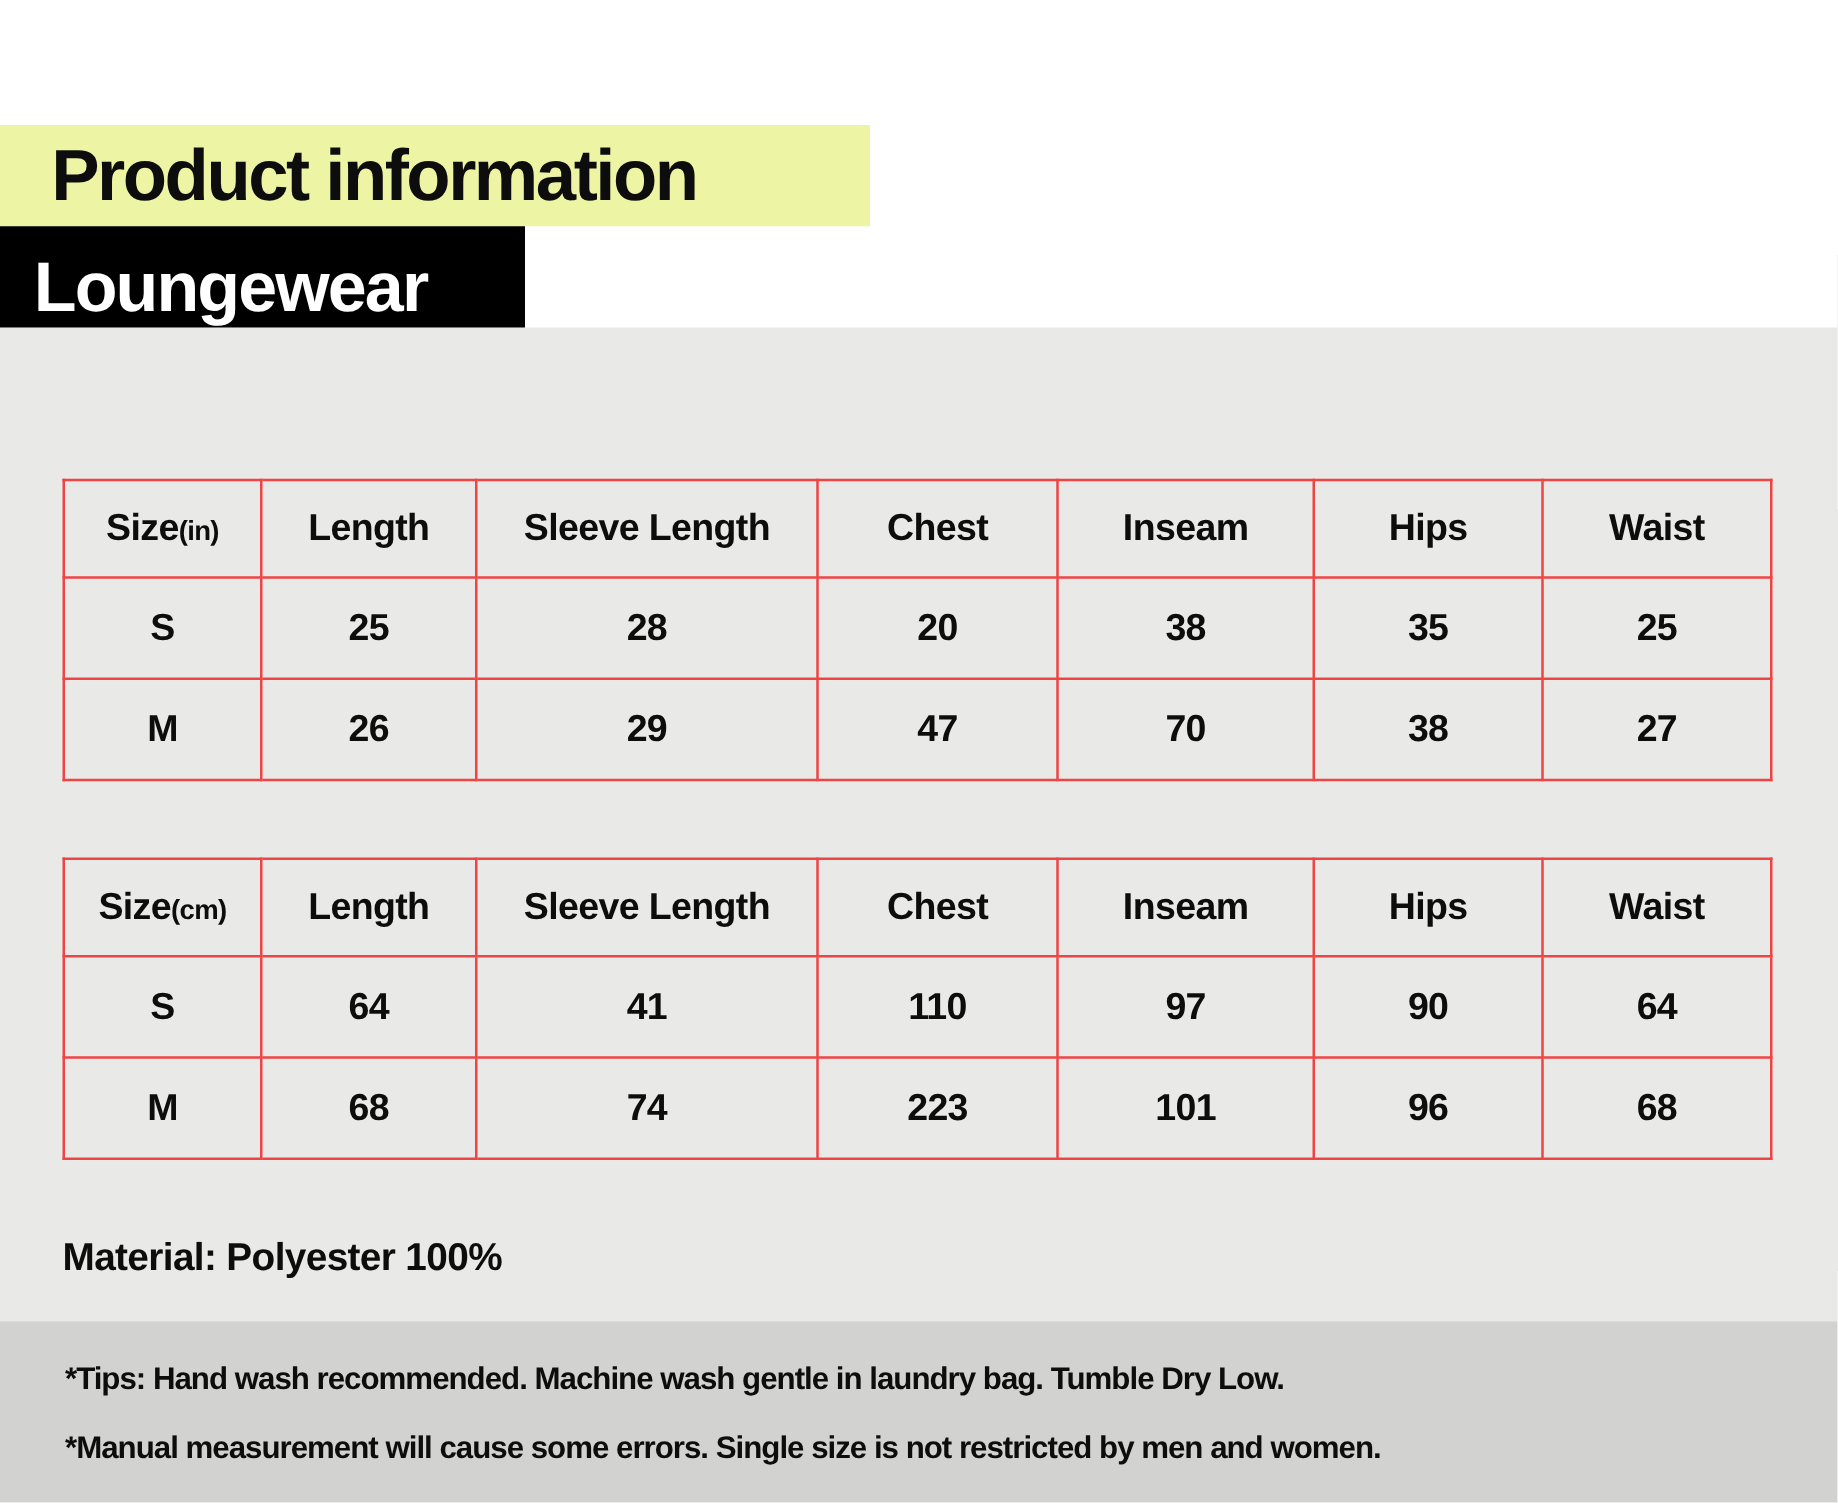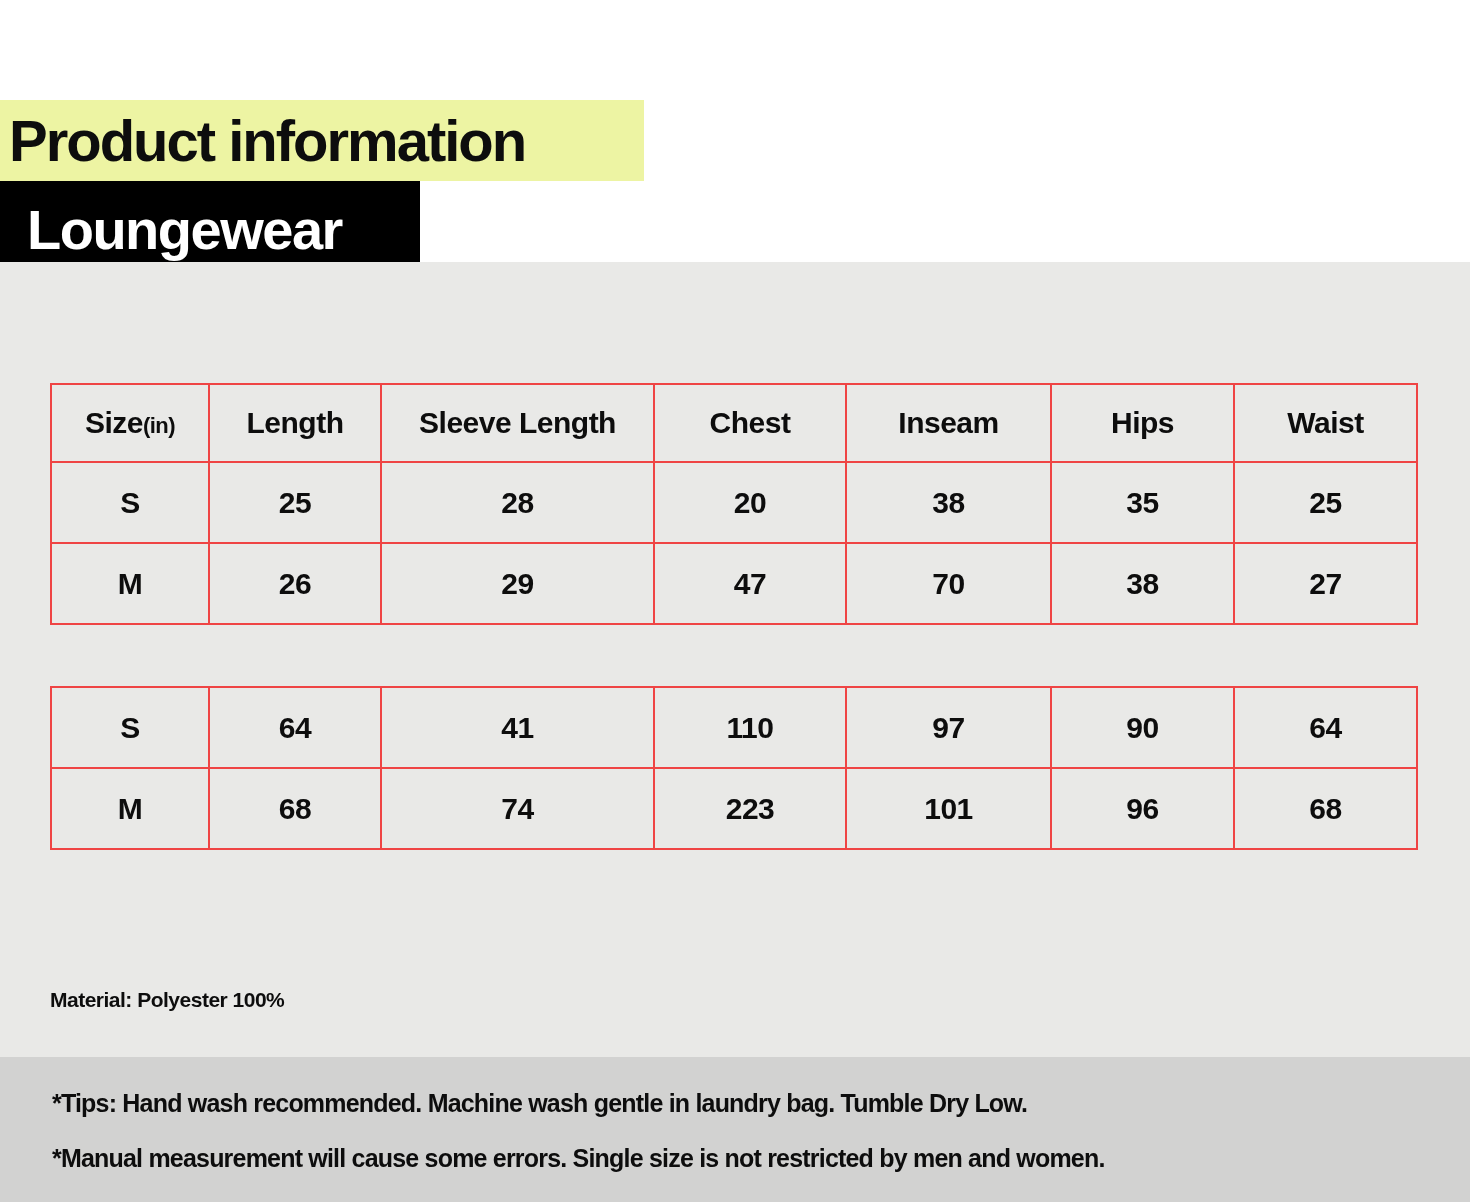--- a/index.html
+++ b/index.html
@@ -27,26 +27,26 @@
     position: absolute;
     left: 0; top: 1057px;
     width: 1470px; height: 145px;
     background: #d2d2d1;
   }
 
   
   .title-highlight {
     position: absolute;
     left: 0; top: 100px;
-    width: 644px; height: 81px;
+    width: 696px; height: 81px;
     background: #edf4a3;
     display: flex;
     align-items: center;
     box-sizing: border-box;
-    padding-left: 9px;
+    padding-left: 41px;
     font-size: 58px;
     font-weight: 700;
     letter-spacing: -2px;
     white-space: nowrap;
   }
   .category-banner {
     position: absolute;
     left: 0; top: 181px;
     width: 420px; height: 81px;
     background: #000000;
@@ -82,21 +82,21 @@
     color: #0d0d0d;
   }
   .size-table tr.header-row { height: 78px; }
   .size-table tr.data-row   { height: 81px; }
   .size-table .unit-suffix  { font-size: 22px; }
 
   
   .material-note {
     position: absolute;
     left: 50px; top: 988px;
-    font-size: 21px;
+    font-size: 31px;
     font-weight: 700;
     letter-spacing: -0.5px;
     white-space: nowrap;
   }
   .care-tip {
     position: absolute;
     left: 52px;
     font-size: 25px;
     font-weight: 600;
     letter-spacing: -0.8px;
@@ -164,20 +164,29 @@
   <colgroup>
     <col style="width:158px">
       <col style="width:172px">
       <col style="width:273px">
     <col style="width:192px">
       <col style="width:205px">
       <col style="width:183px">
       <col style="width:183px">
   </colgroup>
   <tbody>
+    <tr class="header-row">
+      <th><span>Size</span><span class="unit-suffix">(cm)</span></th>
+      <th>Length</th>
+      <th>Sleeve Length</th>
+      <th>Chest</th>
+      <th>Inseam</th>
+      <th>Hips</th>
+      <th>Waist</th>
+    </tr>
     <tr class="data-row">
       <td>S</td>
       <td>64</td>
       <td>41</td>
       <td>110</td>
       <td>97</td>
       <td>90</td>
       <td>64</td>
     </tr>
     <tr class="data-row">

